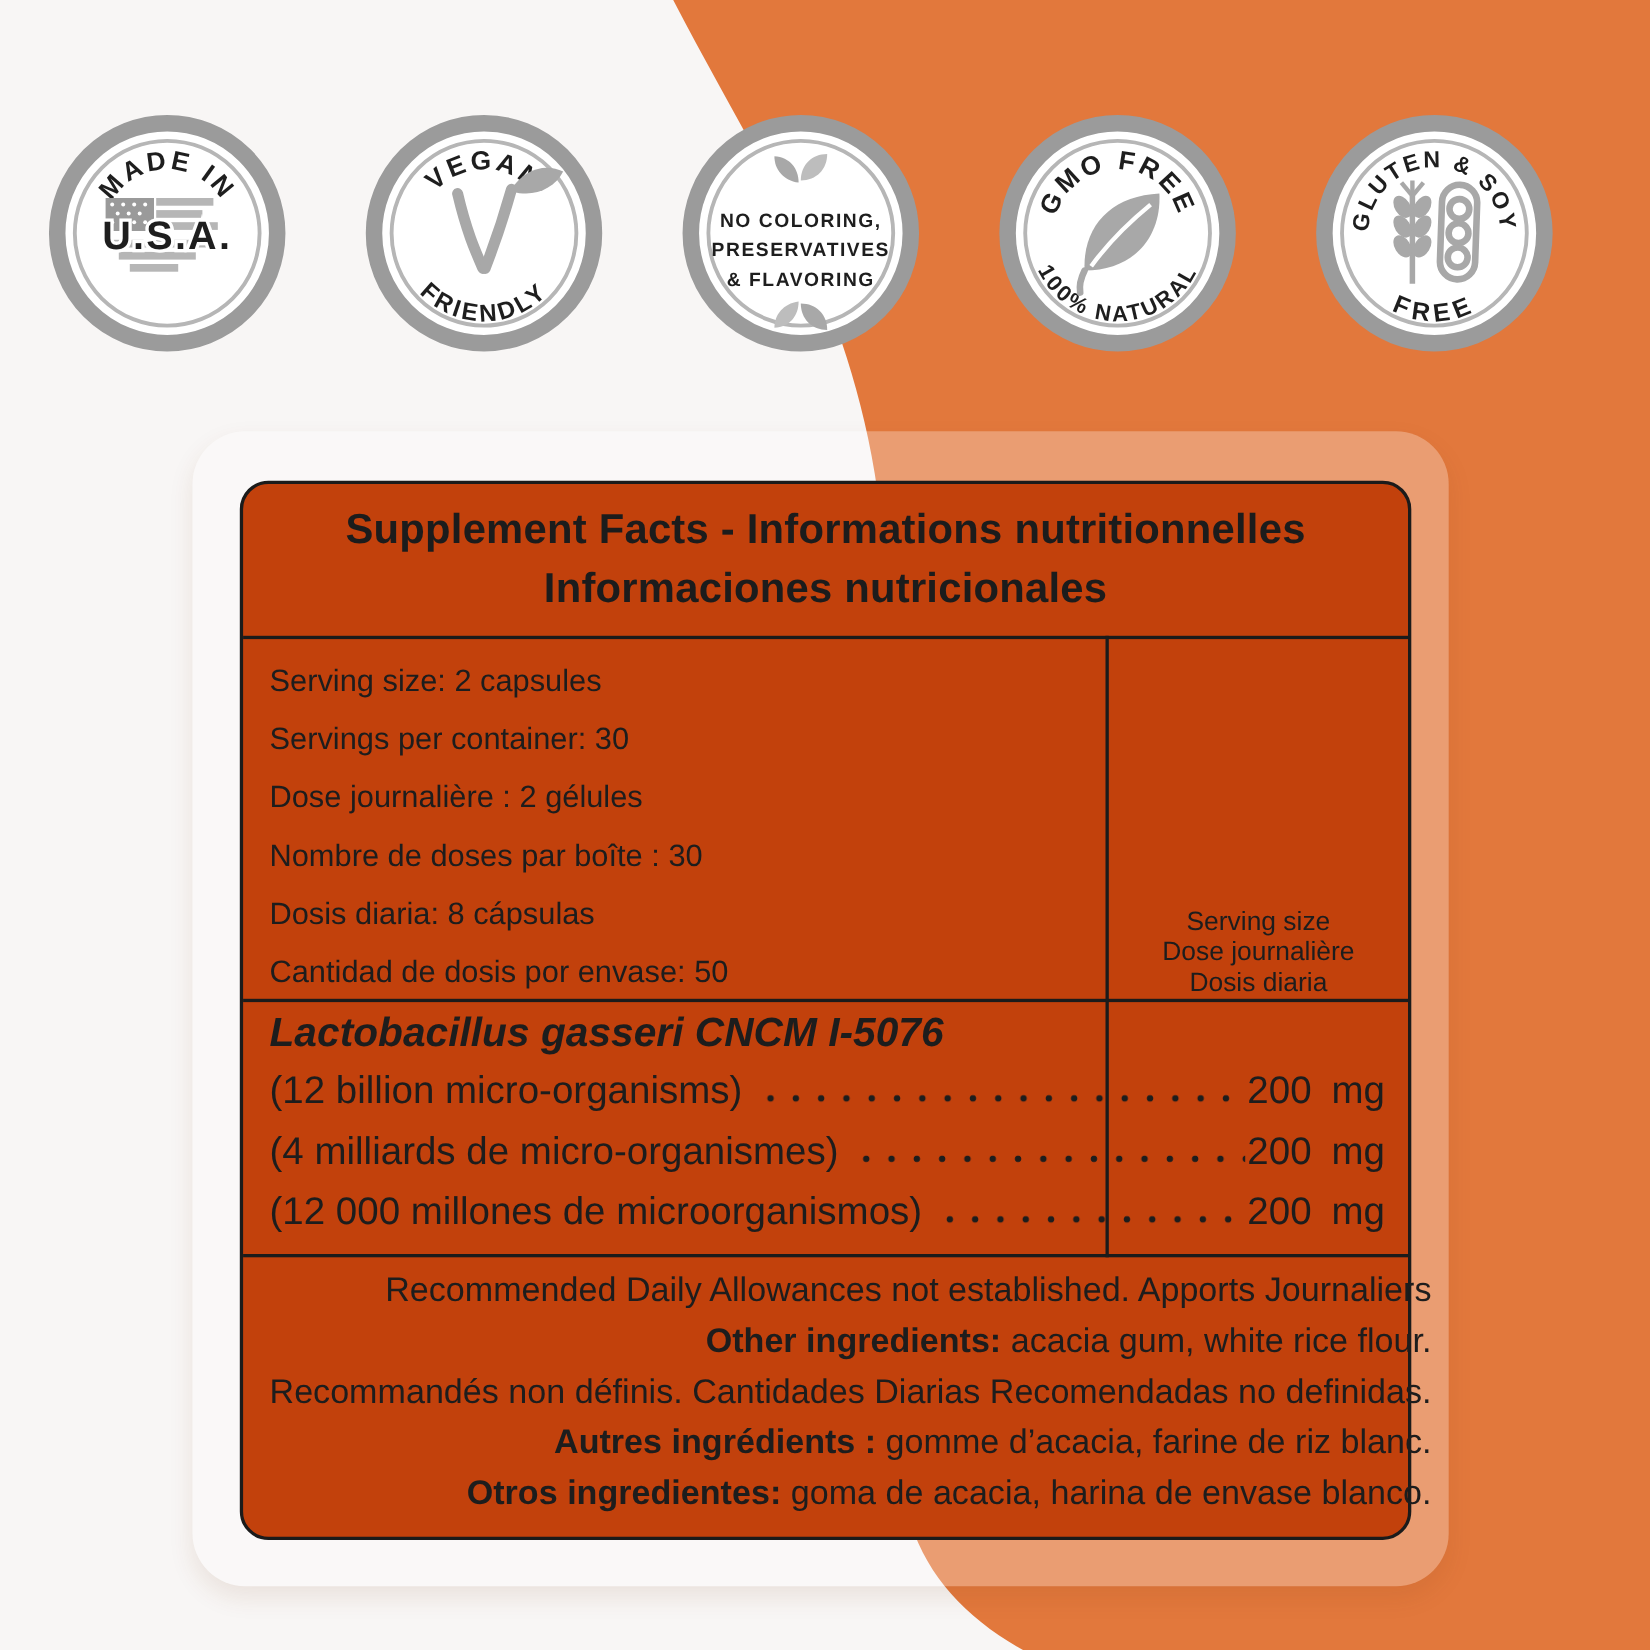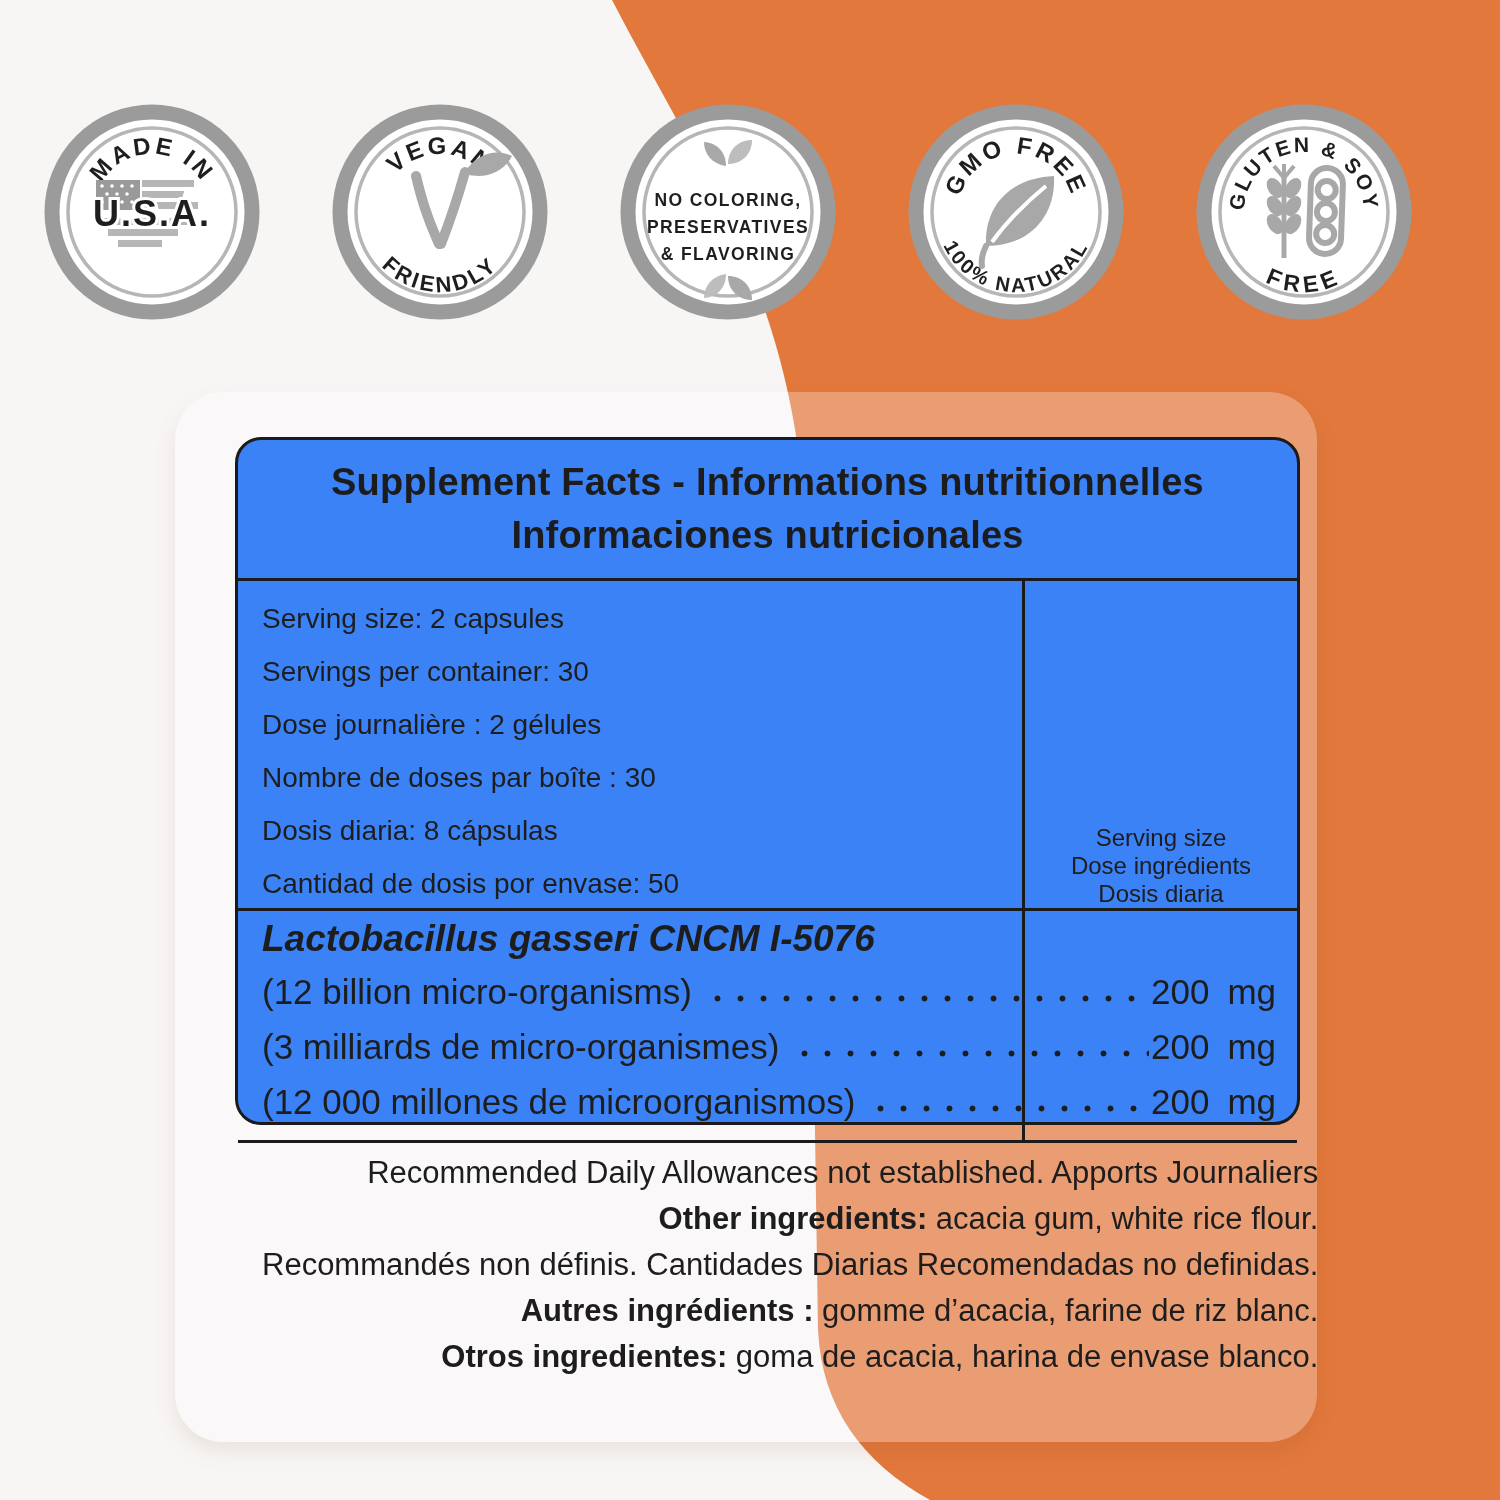--- a/index.html
+++ b/index.html
@@ -9,24 +9,23 @@
     font-family:"Liberation Sans", sans-serif;
     color:#1d1d1d;
   }
   .bg-svg{position:absolute;left:0;top:0;width:1500px;height:1500px;}
   .backcard{
     position:absolute;left:175px;top:392px;width:1142px;height:1050px;
     background:rgba(255,255,255,0.28);border-radius:48px;
     box-shadow:0 10px 22px rgba(120,60,20,0.10);
   }
   .panel{
-    position:absolute;left:218px;top:437px;width:1065px;height:688px;
-    background:#3b82f6;border:3px solid #1b1b1b;border-radius:26px;
+    position:absolute;left:218px;top:437px;width:1065px;height:963px;
+    background:#c2410c;border:3px solid #1b1b1b;border-radius:26px;
     box-sizing:border-box;
-    margin-left:17px;
   }
   .hrule{position:absolute;left:0;right:0;height:3px;background:#1b1b1b;}
   #rule1{top:138px;} #rule2{top:468px;} #rule3{top:700px;}
   .vline{position:absolute;left:784px;top:138px;width:3px;height:565px;background:#1b1b1b;}
 
   .panel-title{
     position:absolute;top:16px;left:0;right:0;text-align:center;
     font-size:38px;font-weight:800;line-height:53px;color:#1c1c1c;letter-spacing:.2px;
   }
   .serving-left{
@@ -212,37 +211,37 @@
     <div>Serving size: 2 capsules</div>
     <div>Servings per container: 30</div>
     <div>Dose journalière : 2 gélules</div>
     <div>Nombre de doses par boîte : 30</div>
     <div>Dosis diaria: 8 cápsulas</div>
     <div>Cantidad de dosis por envase: 50</div>
   </div>
 
   <div class="serving-right">
     <div>Serving size</div>
-    <div>Dose ingrédients</div>
+    <div>Dose journalière</div>
     <div>Dosis diaria</div>
   </div>
 
   <div class="hrule" id="rule2"></div>
 
   <div class="sec2">
     <div class="sec2-heading">Lactobacillus gasseri CNCM I-5076</div>
 
     <div class="irow">
       <span class="ilabel">(12 billion micro-organisms)</span>
       <span class="dots"></span>
       <span class="iamount">200</span>
       <span class="iunit">mg</span>
     </div>
     <div class="irow">
-      <span class="ilabel">(3 milliards de micro-organismes)</span>
+      <span class="ilabel">(4 milliards de micro-organismes)</span>
       <span class="dots"></span>
       <span class="iamount">200</span>
       <span class="iunit">mg</span>
     </div>
     <div class="irow">
       <span class="ilabel">(12 000 millones de microorganismos)</span>
       <span class="dots"></span>
       <span class="iamount">200</span>
       <span class="iunit">mg</span>
     </div>

